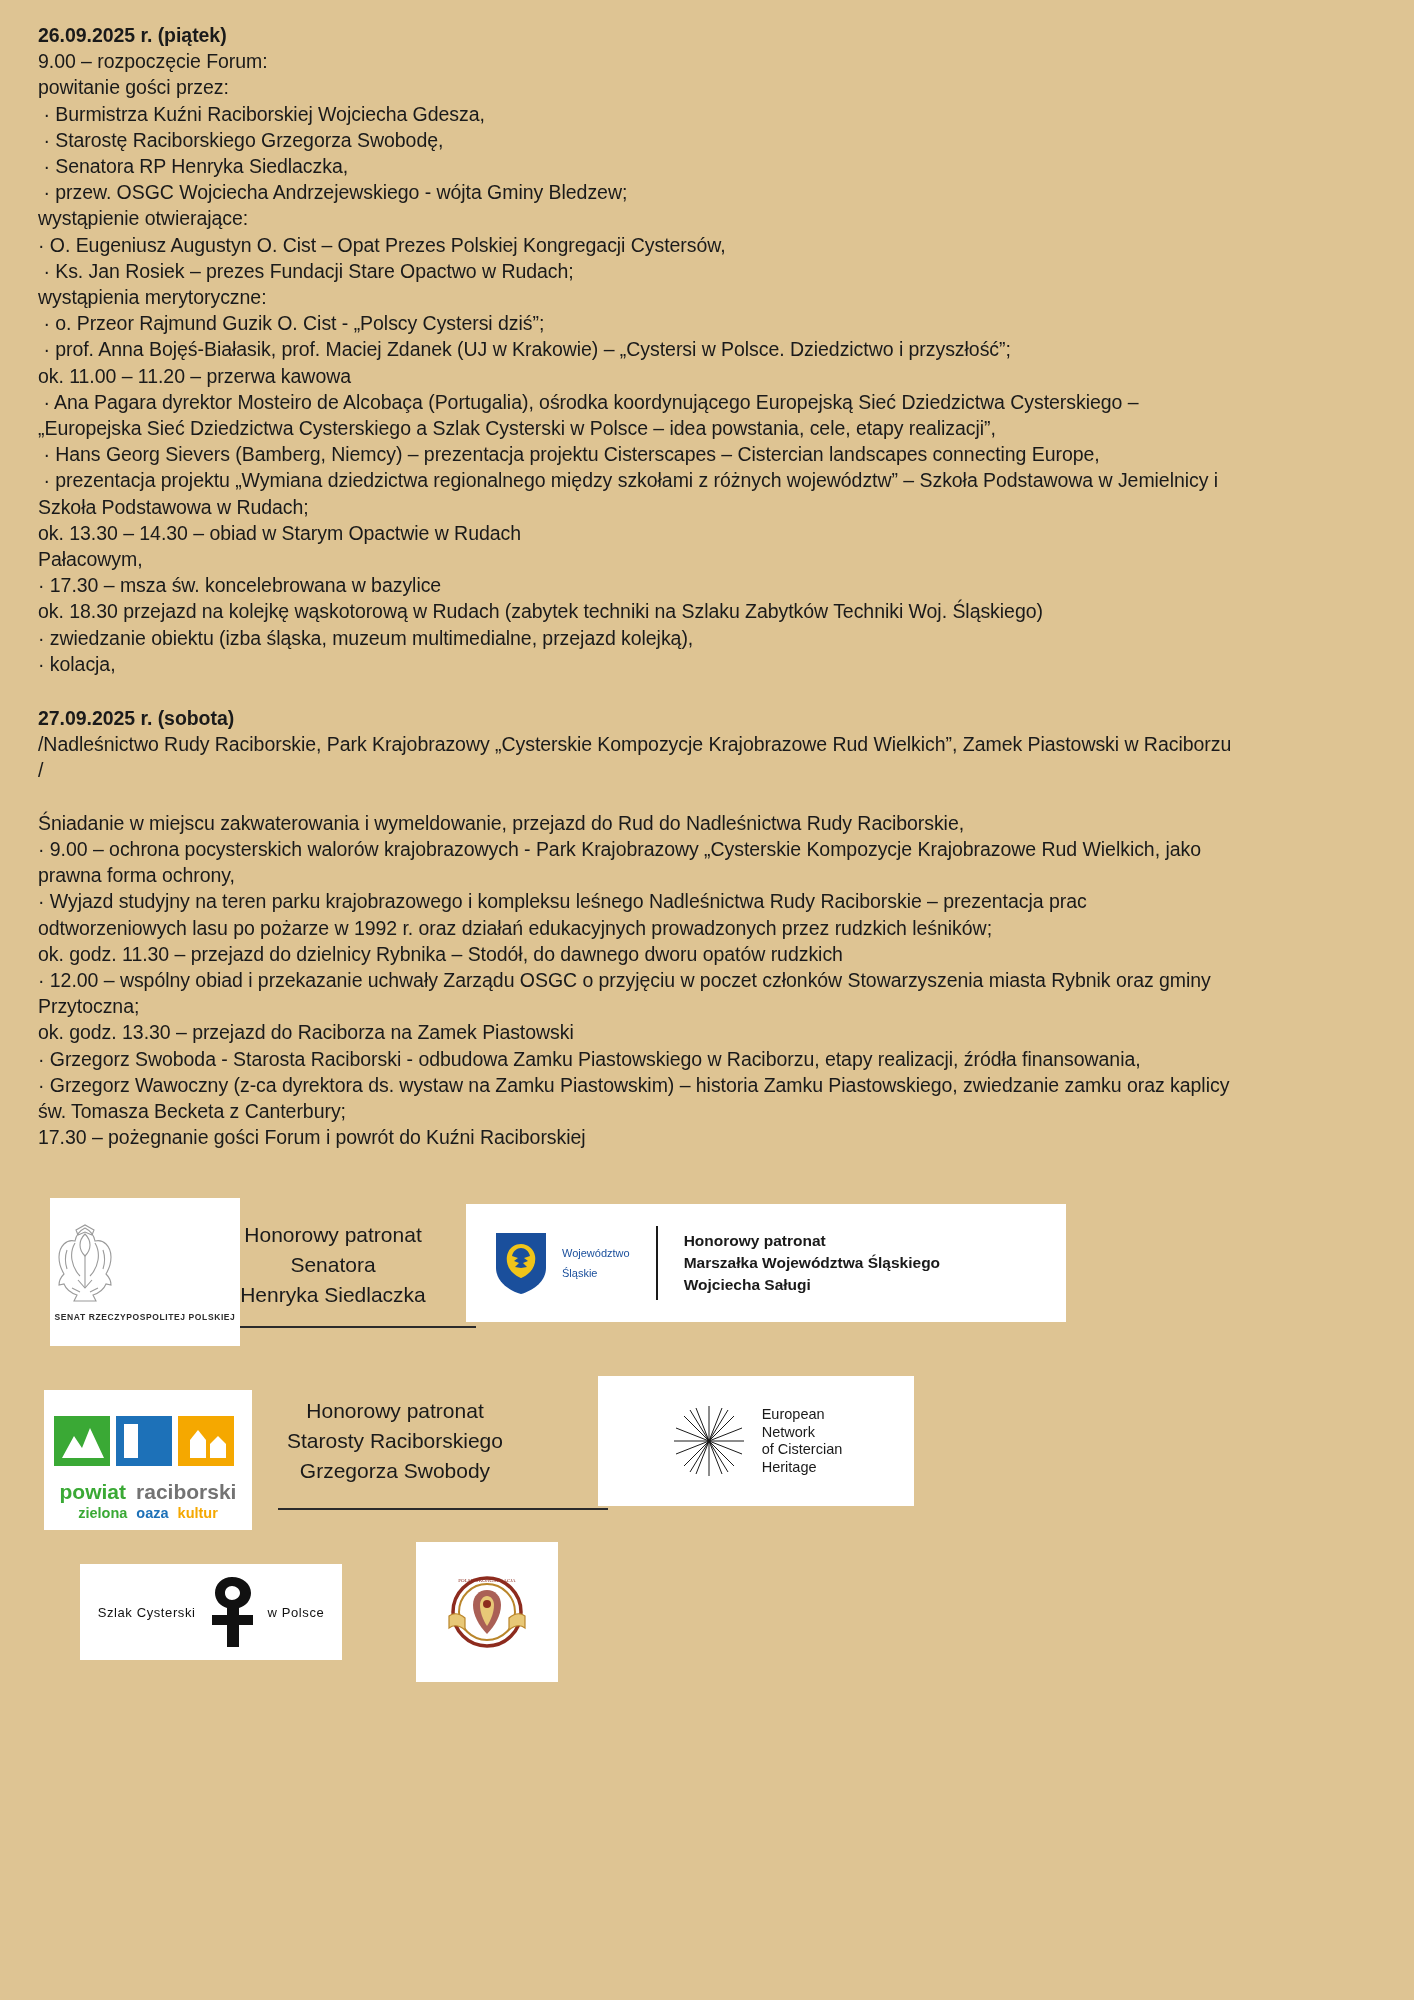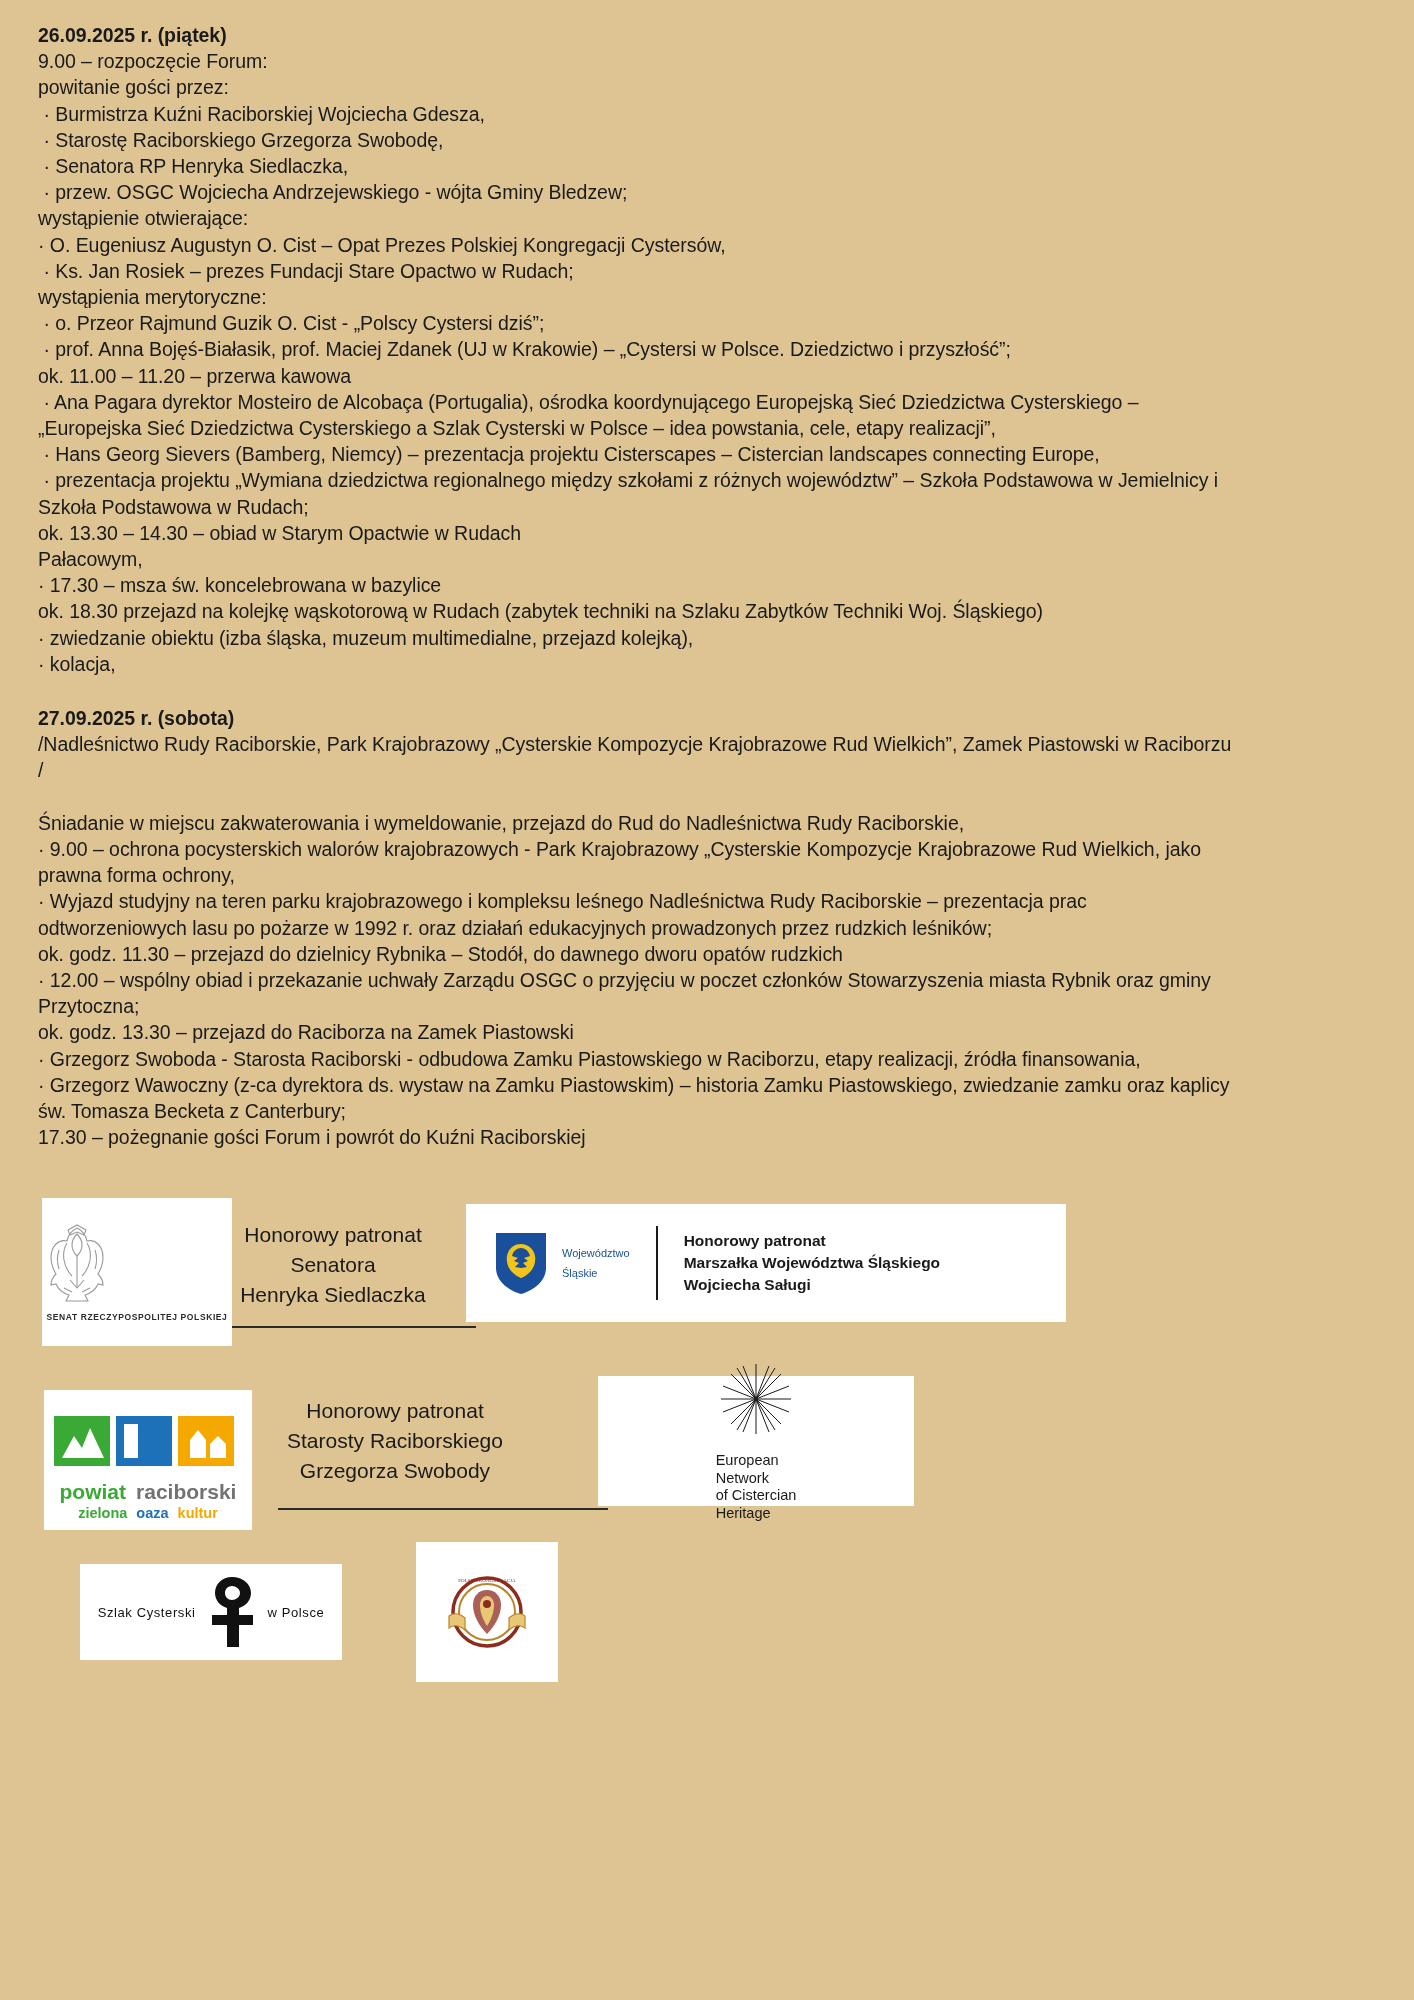--- a/index.html
+++ b/index.html
@@ -63,21 +63,21 @@
     text-align: center;
     color: #1a1a1a;
     white-space: pre-line;
   }
   .connector {
     position: absolute;
     border-bottom: 2px solid #2b2b2b;
   }
 
   
-  #senat-box { left: 12px;  top: 0px;   width: 190px; height: 148px; }
+  #senat-box { left: 20px;  top: 0px;   width: 190px; height: 148px; }
   #senat-inner { text-align:center; width:100%; }
   #senat-caption {
     font-size: 8.5px;
     font-weight: bold;
     letter-spacing: 0.6px;
     line-height: 11px;
     color: #2b2b2b;
     margin-top: 4px;
   }
   
@@ -100,21 +100,21 @@
     font-size: 15.5px;
     line-height: 22px;
     font-weight: bold;
     color: #1a1a1a;
     white-space: pre-line;
   }
   
   #powiat-box { left: 14px; top: 192px; width: 208px; height: 140px; }
   
   #enc-box { left: 568px; top: 178px; width: 316px; height: 130px; }
-  #enc-inner { display:flex; align-items:center; gap:14px;flex-direction:column; }
+  #enc-inner { display:flex; align-items:center; gap:14px; }
   #enc-text { font-size: 14.5px; line-height: 17.5px; color: #1a1a1a; white-space: pre-line; }
   
   #szlak-box { left: 50px; top: 366px; width: 262px; height: 96px; }
   #szlak-inner { display:flex; align-items:center; gap:10px; }
   #szlak-text-l, #szlak-text-r { font-size: 13px; letter-spacing: 0.6px; color:#111; }
   
   #kongregacja-box { left: 386px; top: 344px; width: 142px; height: 140px; }
 
   #patron-senat { left: 196px; top: 22px;  width: 214px; }
   #patron-powiat { left: 248px; top: 198px; width: 234px; }

